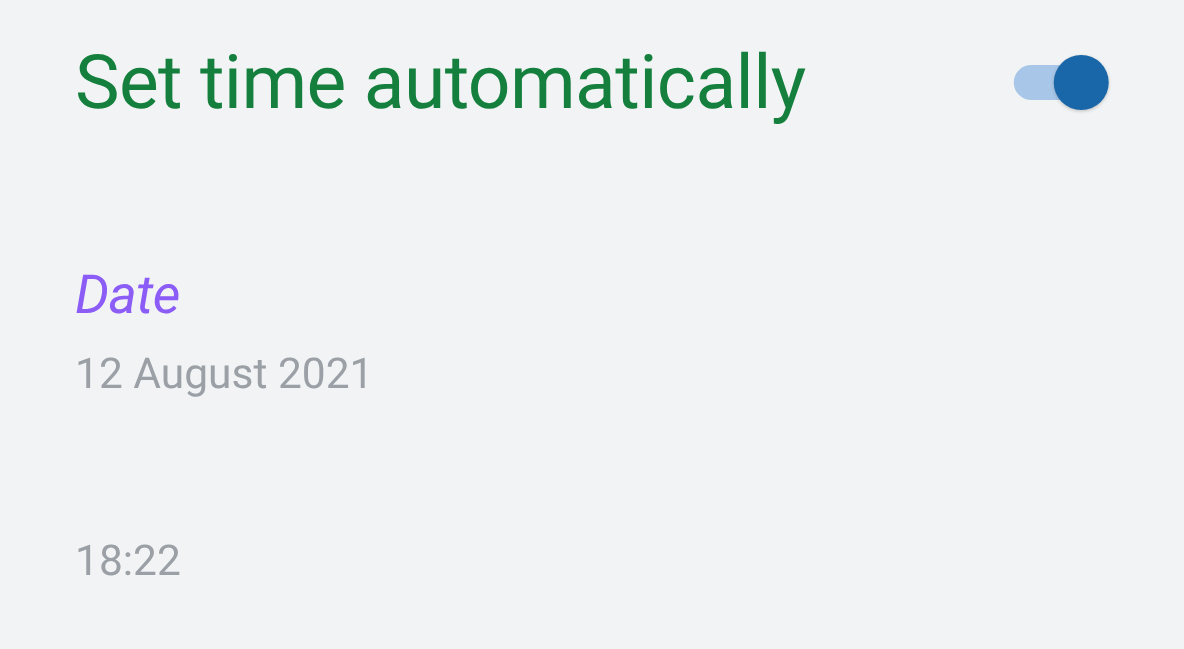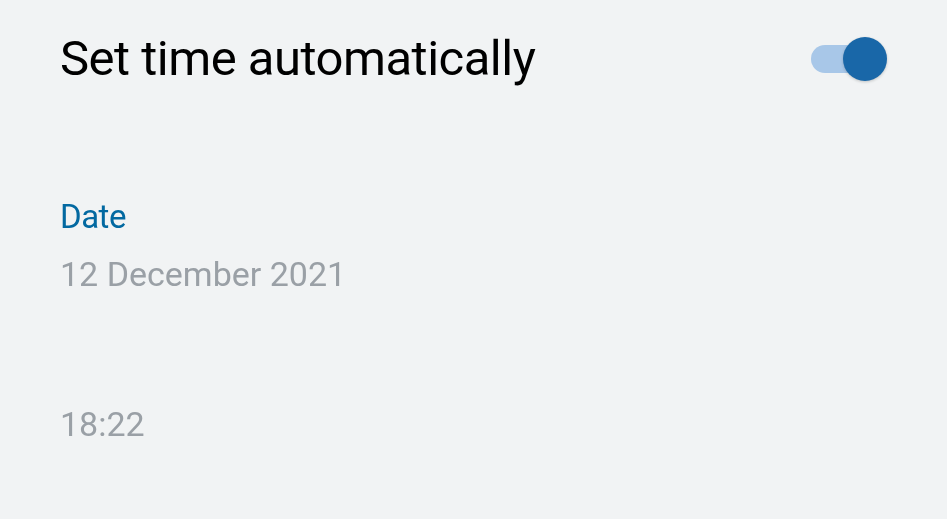--- a/index.html
+++ b/index.html
@@ -15,23 +15,23 @@
       padding: 30px 60px;
       overflow: hidden;
     }
     .auto-row {
       display: flex;
       align-items: center;
       justify-content: space-between;
       margin-bottom: 110px;
     }
     .auto-label {
-      font-size: 49px;
+      font-size: 60px;
       font-weight: 400;
-      color: #000000;
+      color: #15803d;
       letter-spacing: -0.5px;
     }
     .toggle {
       position: relative;
       width: 76px;
       height: 40px;
       cursor: pointer;
     }
     .toggle-track {
       position: absolute;
@@ -51,43 +51,44 @@
       width: 44px;
       height: 44px;
       background-color: #1967a8;
       border-radius: 50%;
       box-shadow: 0 1px 3px rgba(0,0,0,0.2);
     }
     .setting-block {
       margin-bottom: 110px;
     }
     .setting-title {
-      font-size: 33px;
+      font-size: 43px;
       font-weight: 400;
-      color: #0369a1;
+      color: #8b5cf6;
       margin-bottom: 18px;
       letter-spacing: -0.5px;
+      font-style: italic;
     }
     .setting-value {
       font-size: 34px;
       font-weight: 400;
       color: #9aa0a6;
     }
   </style>
 </head>
 <body>
 
 <div class="auto-row">
   <span class="auto-label">Set time automatically</span>
   <div class="toggle">
     <div class="toggle-track"></div>
     <div class="toggle-thumb"></div>
   </div>
 </div>
 
 <div class="setting-block">
   <div class="setting-title">Date</div>
-  <div class="setting-value">12 December 2021</div>
+  <div class="setting-value">12 August 2021</div>
 </div>
 
 <div class="setting-block">
   <div class="setting-value">18:22</div>
 </div>
 
 </body></html>

